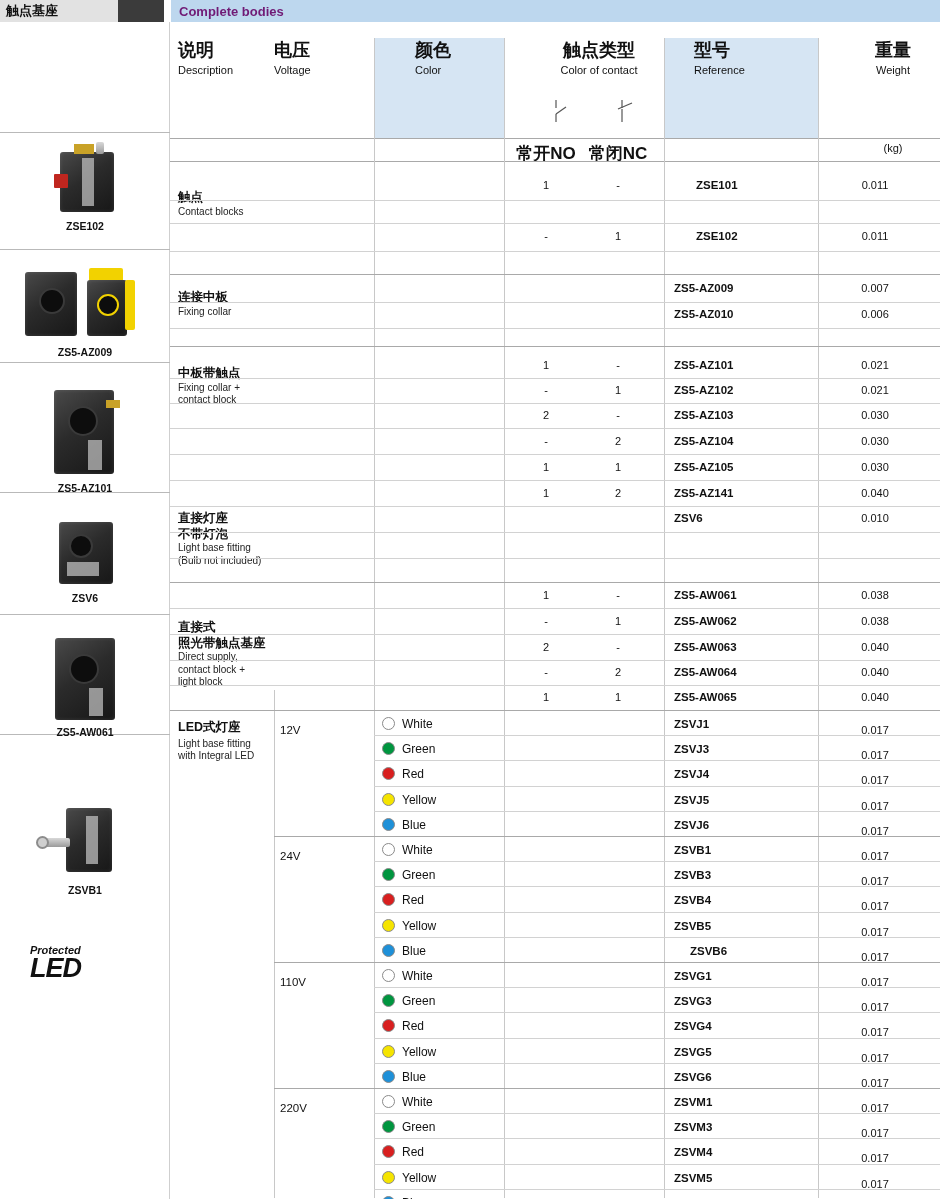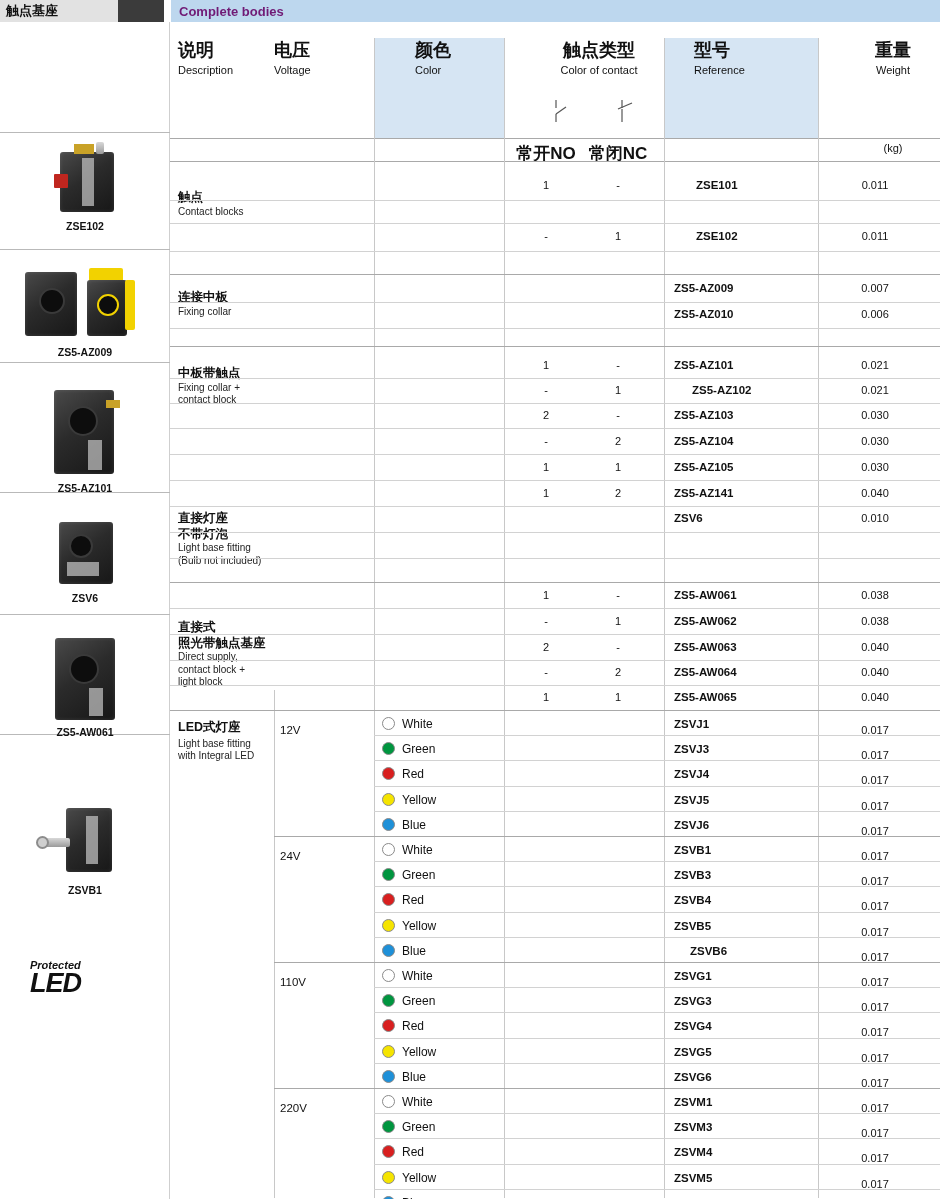--- a/index.html
+++ b/index.html
@@ -116,21 +116,20 @@
     position:absolute;
     background: linear-gradient(180deg,#d8d8d8,#9a9a9a);
     border-radius:2px;
   }
 
   .protected-led {
     position:absolute;
     left: 30px;
     width: 110px;
     text-align:left;
-    margin-top:15px;
   }
   .protected-led .pl-top {
     font-size: 11px;
     font-style: italic;
     font-weight: bold;
     color:#111;
     letter-spacing:0px;
   }
   .protected-led .pl-big {
     font-size: 27px;
@@ -387,21 +386,21 @@
   </div>
 
   <div class="cellbox num" style="left:340px;top:337px;width:72px;">1</div>
   <div class="cellbox num" style="left:412px;top:337px;width:72px;">-</div>
   <div class="cellbox ref" style="left:494px;top:337px;width:154px;padding-left:10px;">ZS5-AZ101</div>
   <div class="cellbox wt" style="left:648px;top:337px;width:114px;">0.021</div>
   <div class="rowline" style="left:0;top:356px;width:770px;"></div>
 
   <div class="cellbox num" style="left:340px;top:362px;width:72px;">-</div>
   <div class="cellbox num" style="left:412px;top:362px;width:72px;">1</div>
-  <div class="cellbox ref" style="left:494px;top:362px;width:154px;padding-left:28px;">ZS5-AZ102</div>
+  <div class="cellbox ref" style="left:494px;top:362px;width:154px;padding-left:10px;">ZS5-AZ102</div>
   <div class="cellbox wt" style="left:648px;top:362px;width:114px;">0.021</div>
   <div class="rowline" style="left:0;top:381px;width:770px;"></div>
 
   <div class="cellbox num" style="left:340px;top:387px;width:72px;">2</div>
   <div class="cellbox num" style="left:412px;top:387px;width:72px;">-</div>
   <div class="cellbox ref" style="left:494px;top:387px;width:154px;padding-left:10px;">ZS5-AZ103</div>
   <div class="cellbox wt" style="left:648px;top:387px;width:114px;">0.030</div>
   <div class="rowline" style="left:0;top:406px;width:770px;"></div>
 
   <div class="cellbox num" style="left:340px;top:413px;width:72px;">-</div>

